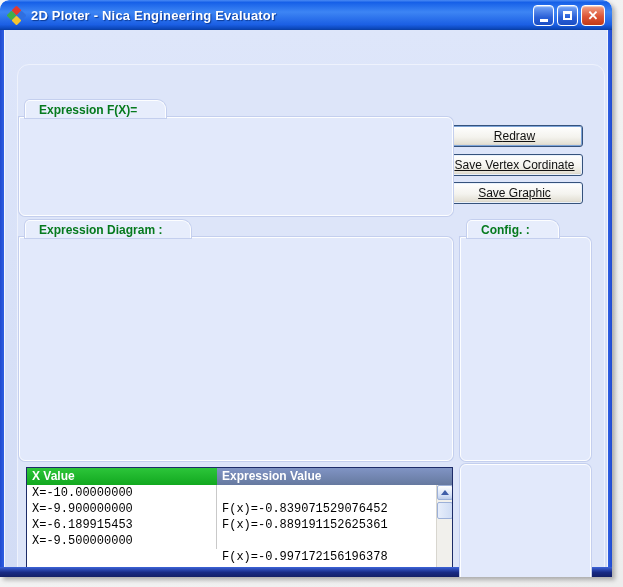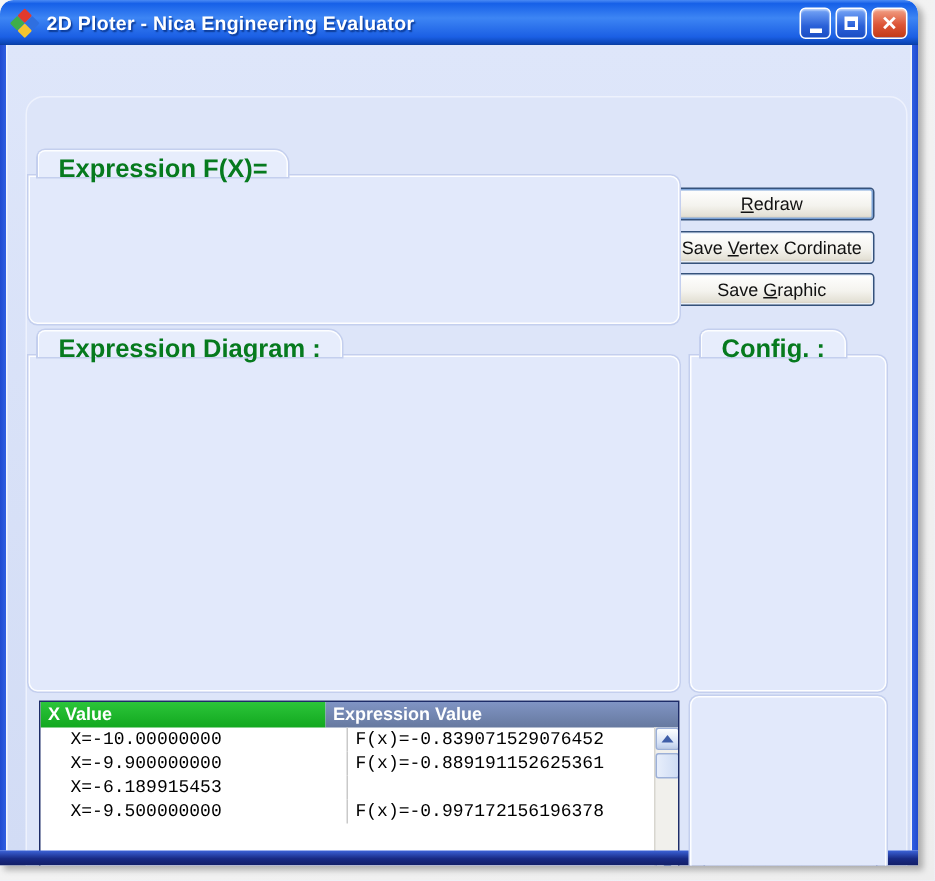--- a/index.html
+++ b/index.html
@@ -65,24 +65,24 @@
     position:absolute; left:12px; top:34px; width:588px; height:32px;
     border-radius:12px 12px 0 0;
     background:
       radial-gradient(130% 170% at 12% 160%, rgba(255,255,255,0) 58%, rgba(255,255,255,.65) 60%, rgba(255,255,255,0) 66%),
       linear-gradient(100deg,#b7c3ec 0%,#c7d1f1 34%,#e2e8fb 62%,#dbe3f8 100%);
     line-height:31px; padding-left:24px;
     color:#3e4c8e; font-weight:bold; font-size:12.5px;
   }
   
   .group-tab {
-    position:absolute; height:18px; padding:2px 13px 0 13px; z-index:3;
+    position:absolute; height:18px; padding:2px 28px 0 13px; z-index:3;
     background:#e7edfc; border:1px solid #fdfeff; border-bottom:none;
     box-shadow:0 0 0 1px #c4cfee; border-radius:5px 9px 0 0;
-    color:#067a1e; font-weight:bold; font-size:17px; white-space:nowrap;
+    color:#067a1e; font-weight:bold; font-size:12px; white-space:nowrap;
   }
   .group-body {
     position:absolute; background:#e2e9fb; z-index:2;
     border:1px solid #fdfeff; box-shadow:0 0 0 1px #c4cfee;
     border-radius:0 6px 6px 6px;
   }
   .lbl { position:absolute; color:#1e2d7a; font-weight:bold; font-size:12px; white-space:nowrap; }
   .field {
     position:absolute; height:19px; border:1px solid #7f9db9; background:#fff;
     font-family:"Liberation Sans",sans-serif; font-size:12px; color:#16246a;
@@ -94,21 +94,21 @@
     background:#13104e; border-radius:7px; color:#fff; font-weight:bold;
     font-size:13px; padding:7px 0 0 14px; letter-spacing:.3px;
     border:1px solid #2a2a6e;
   }
   
   .xp-btn {
     position:absolute; height:22px; border:1px solid #35527c; border-radius:3px;
     background:linear-gradient(180deg,#ffffff 0%,#f4f3ee 55%,#e4e1d6 88%,#d2cabc 100%);
     font-size:12px; color:#111; text-align:center; line-height:20px;
     box-shadow:inset 0 0 0 1px #e9f1fb;
-    cursor:default; white-space:nowrap;
+    cursor:default; white-space:nowrap;text-decoration:underline;
   }
   .xp-btn u { text-decoration:underline; }
   
   .plot-frame {
     position:absolute; left:26px; top:214px; width:423px; height:200px;
     background:#fff; border-top:1px solid #7c7c7c; border-left:1px solid #7c7c7c;
     border-right:1px solid #fdfdfd; border-bottom:1px solid #fdfdfd;
   }
   .plot {
     position:absolute; left:30px; top:218px; width:415px; height:191px;
@@ -136,22 +136,22 @@
   .checkbox::before { content:"\2713"; }
   
   .table-box {
     position:absolute; left:21px; top:437px; width:427px; height:118px;
     border:1px solid #1d2c68; background:#fff; overflow:hidden;
   }
   .thead { display:flex; height:17px; color:#fff; font-weight:bold; font-size:12px; }
   .th-x  { width:190px; background:linear-gradient(180deg,#2cc53a,#12a81f); padding:1px 0 0 5px; }
   .th-fx { flex:1; background:linear-gradient(180deg,#8094c4,#66799f); padding:1px 0 0 5px; }
   .trow { display:flex; height:16px; font-family:"Liberation Mono",monospace; font-size:12px; color:#000; }
-  .td-x  { width:190px; padding:1px 1px 0 5px; border-right:1px solid #c9c9c9;margin-left:15px; }
-  .td-fx { flex:1; padding:1px 0 0 5px; }
+  .td-x  { width:190px; padding:1px 1px 0 5px; border-right:1px solid #c9c9c9; }
+  .td-fx { flex:1; padding:17px 0 0 5px; }
   .vscroll {
     position:absolute; right:0; top:17px; width:16px; height:100px;
     background:#f1f0ec; border-left:1px solid #d8d6cf;
   }
   .sbtn {
     position:absolute; left:0; width:16px; height:15px; border:1px solid #9cb0d8; border-radius:2px;
     background:linear-gradient(180deg,#fdfefe,#d7e2f6 70%,#bccdea);
     display:flex; align-items:center; justify-content:center;
   }
   .sb-up { top:0; } .sb-down { bottom:0; }

